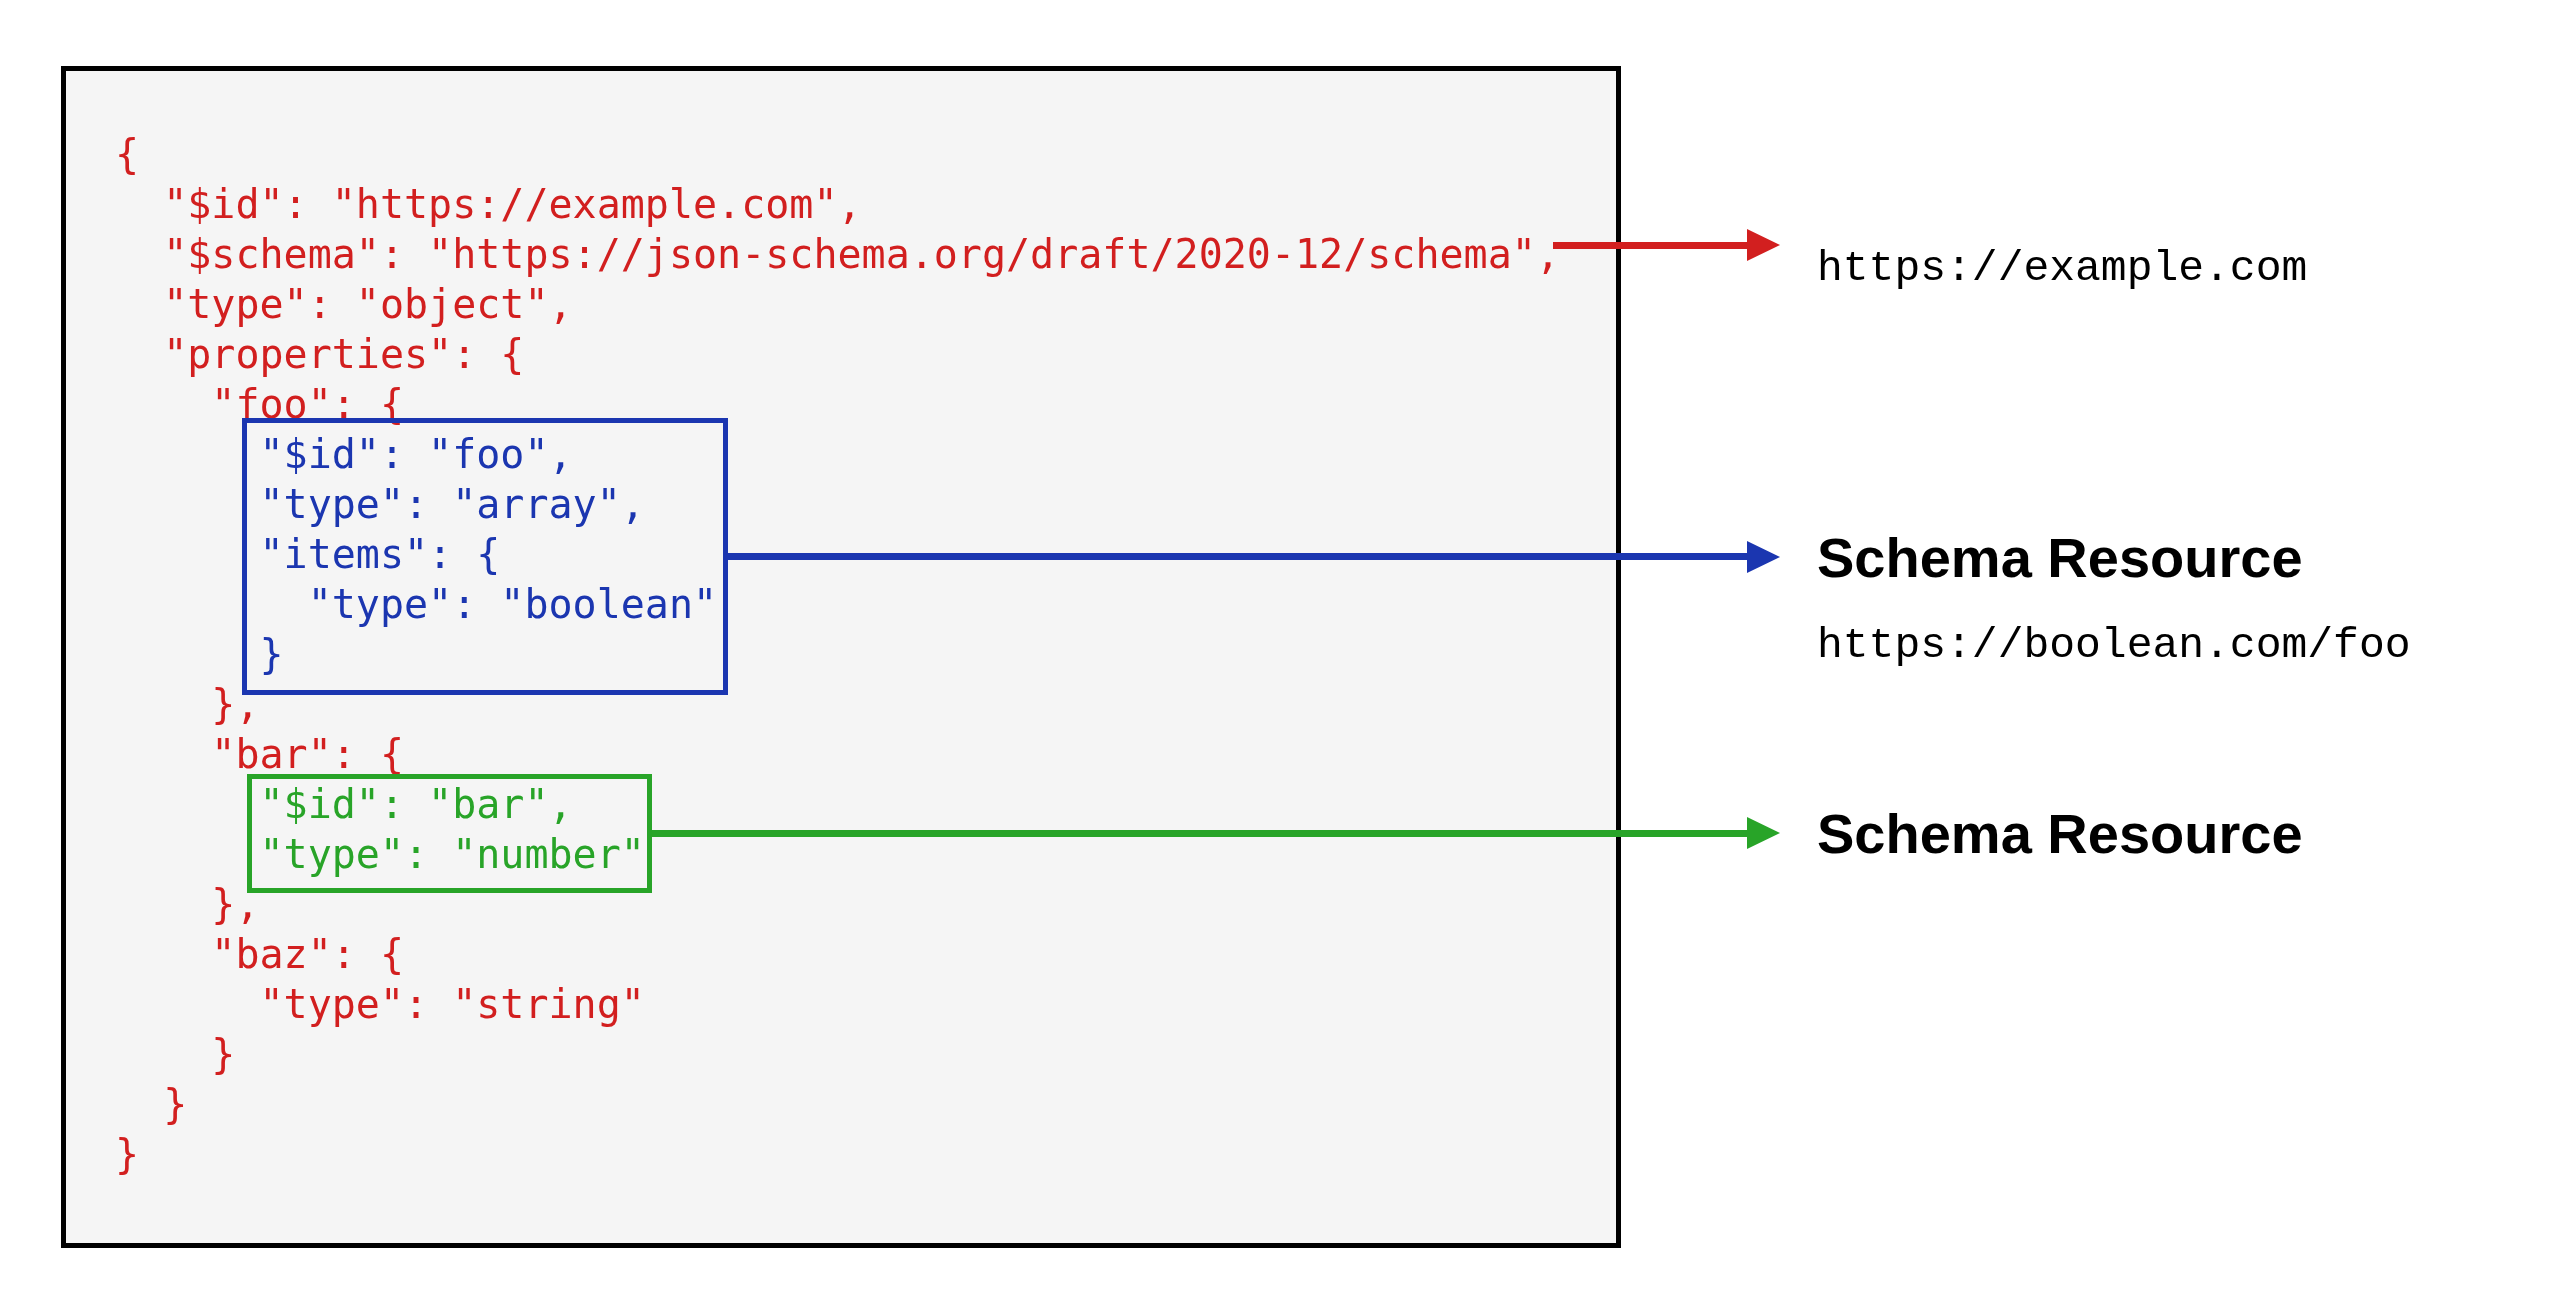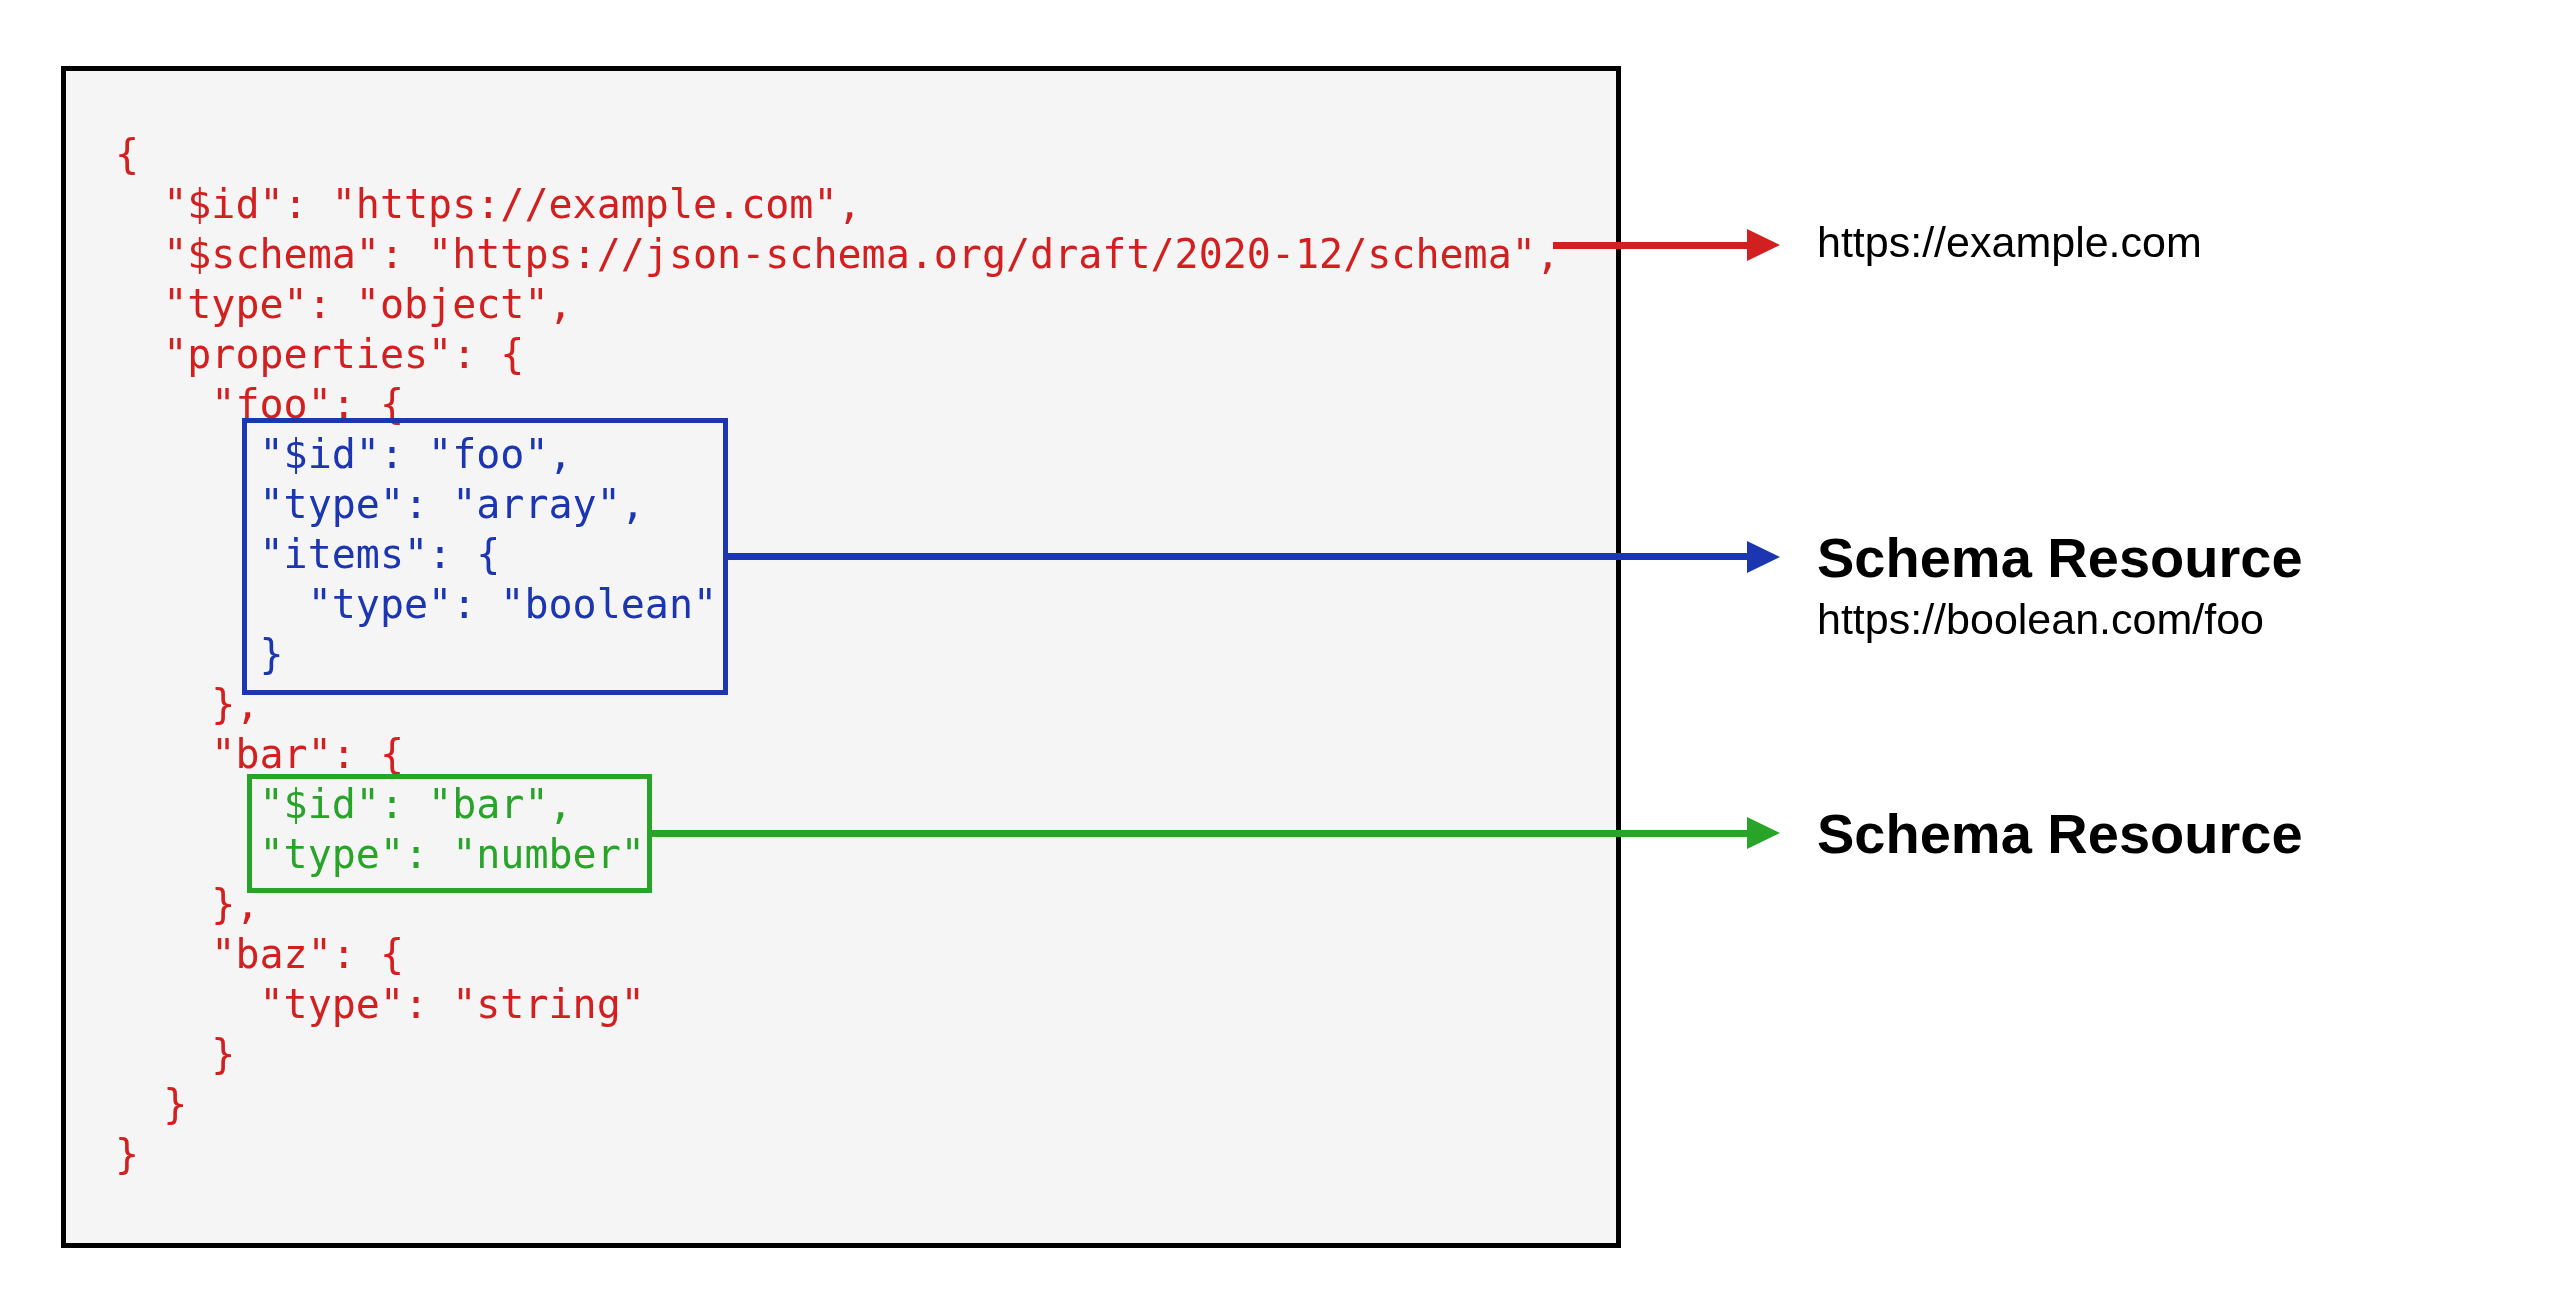--- a/index.html
+++ b/index.html
@@ -79,24 +79,24 @@
   }
   .callout-title{
     font-family:"Liberation Sans", sans-serif;
     font-weight:bold;
     font-size:56px;
     line-height:65px;
     color:var(--ink);
     white-space:nowrap;
   }
   .callout-url{
-    font-family:Liberation Sans, sans-serif;
+    font-family:Liberation Mono, monospace;
     font-size:43px;
     line-height:52px;
-    margin-top:3px;
+    margin-top:30px;
     color:var(--ink);
     white-space:nowrap;
   }
   .co-root{top:213px;}
   .co-foo{top:525px;}
   .co-bar{top:801px;}
 </style>
 </head>
 <body>
 

